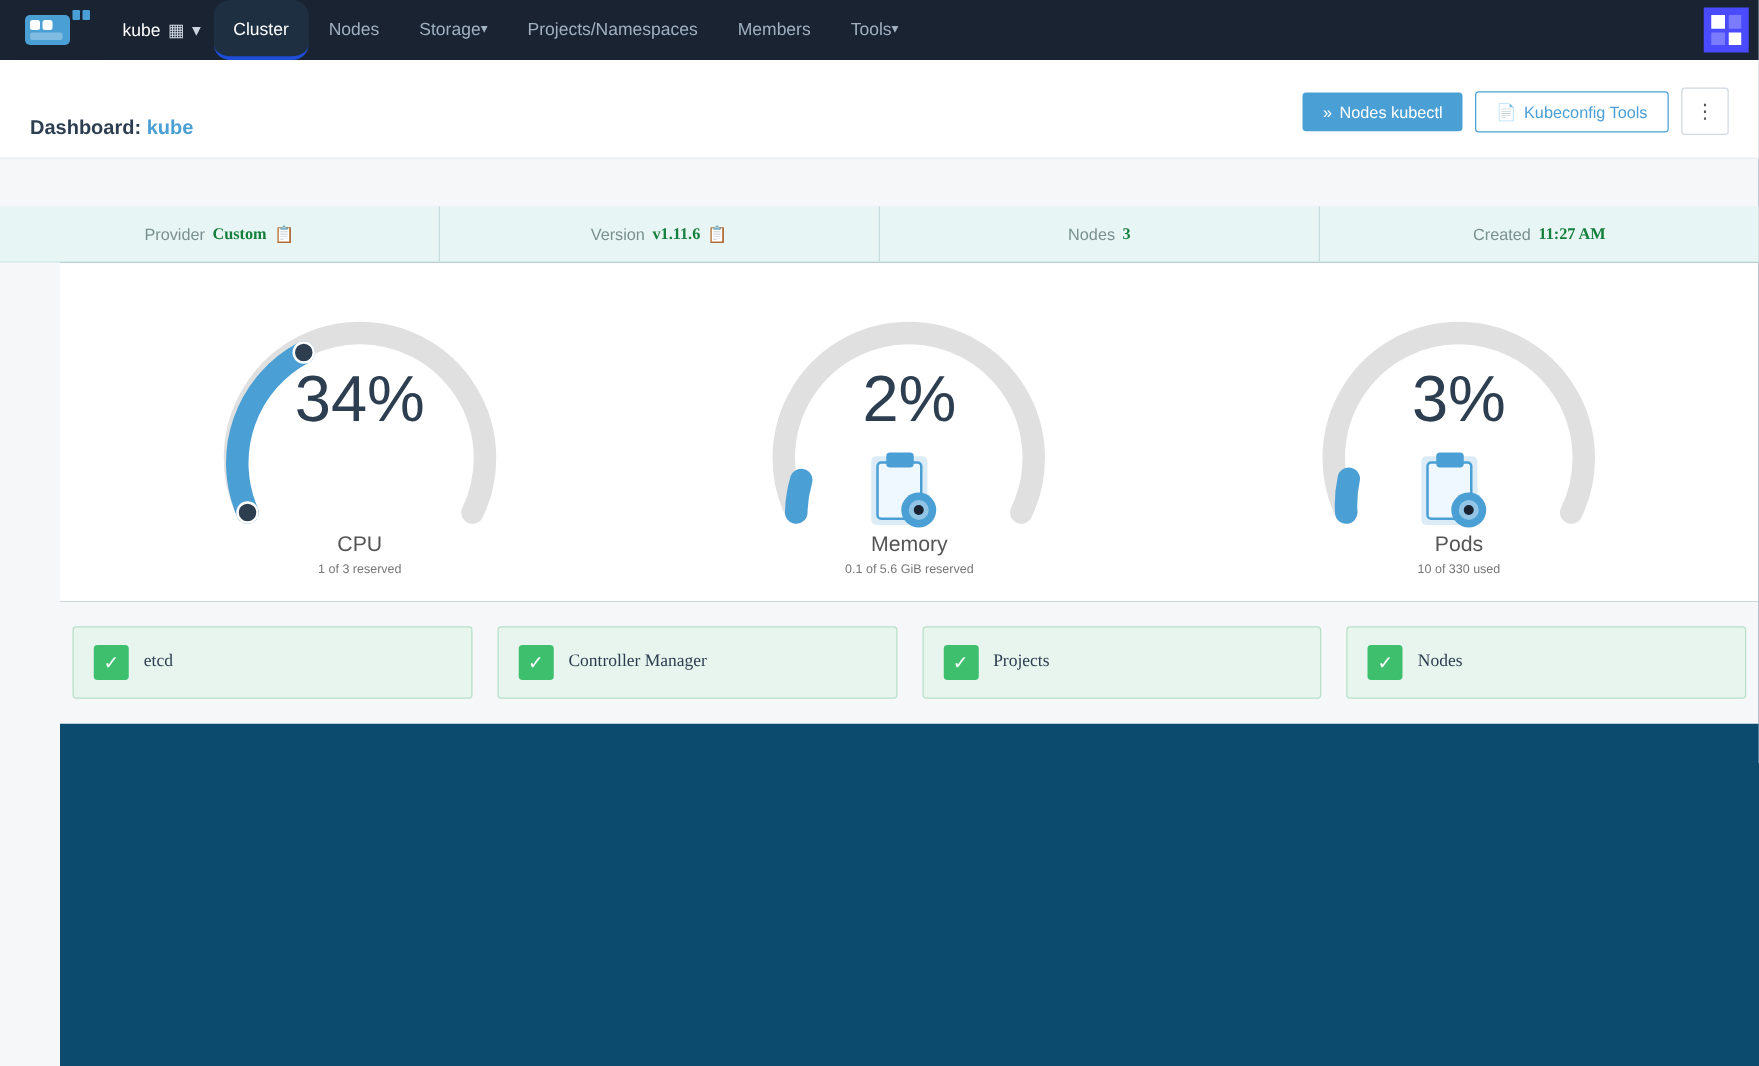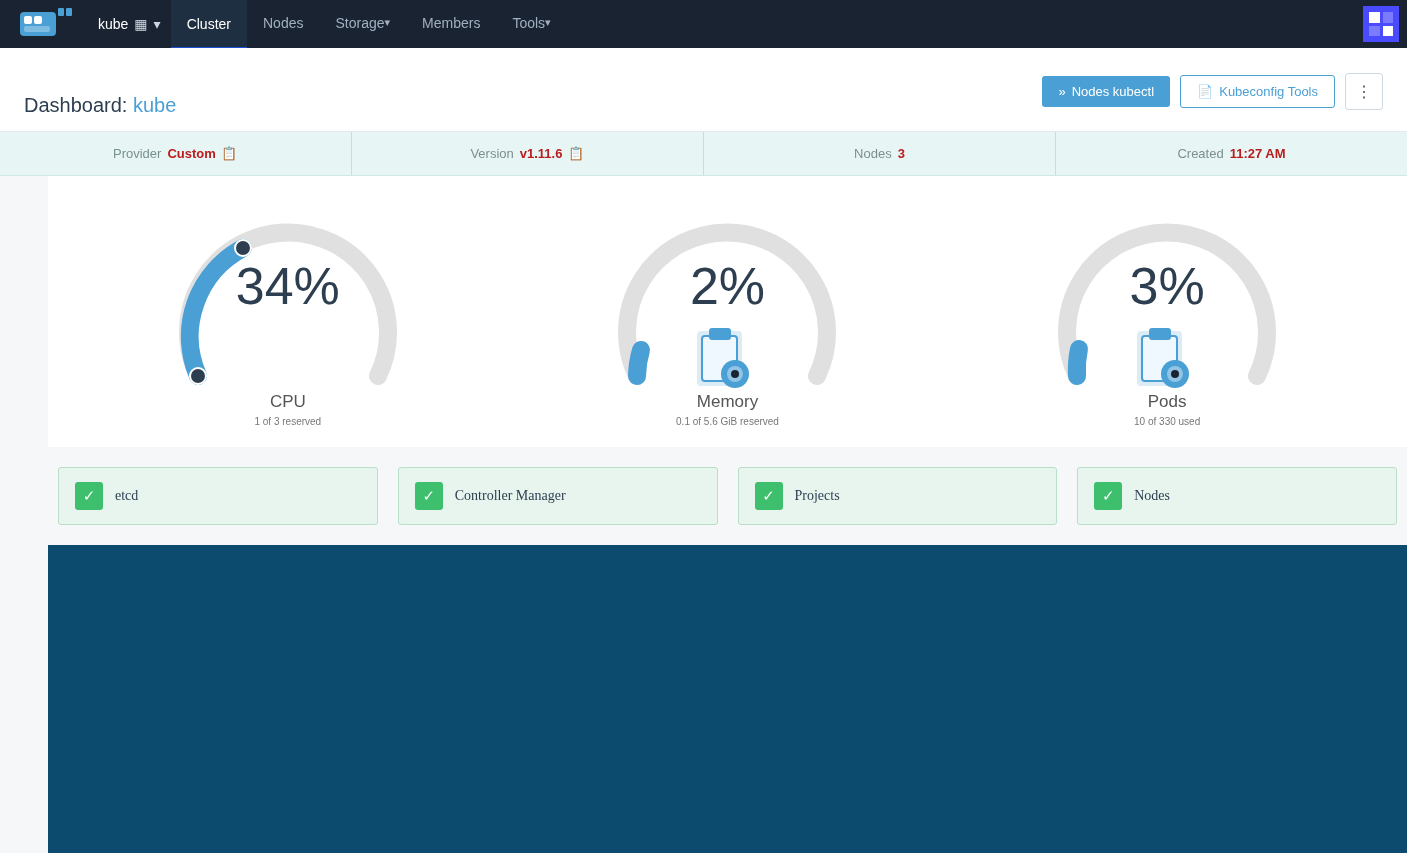--- a/index.html
+++ b/index.html
@@ -51,22 +51,23 @@
       display: flex;
       align-items: center;
       cursor: pointer;
       font-size: 14px;
       text-decoration: none;
       border-bottom: 3px solid transparent;
       transition: color 0.2s;
     }
     .nav-item.active {
       color: #fff;
-      border-bottom: 1px solid #1d4ed8;
+      border-bottom: 3px solid #1d4ed8;
       background: rgba(74,159,212,0.1);
+      border-radius: 13px;
     }
     .nav-item.has-arrow::after {
       content: ' ▾';
       font-size: 11px;
     }
     .nav-right {
       display: flex;
       align-items: center;
       margin-left: auto;
     }
@@ -91,22 +92,22 @@
     
     .page-header {
       display: flex;
       align-items: center;
       justify-content: space-between;
       padding: 18px 24px 14px;
       background: #fff;
       border-bottom: 1px solid #e5eaf0;
     }
     .page-title {
-      font-size: 20px;
-      font-weight: 400;
+      font-size: 16px;
+      font-weight: 700;
       color: #2c3e50;
       margin-top: 28px;
     }
     .page-title span { color: #4a9fd4; }
     .header-actions { display: flex; gap: 10px; align-items: center; }
     .btn-primary {
       background: #4a9fd4;
       color: #fff;
       border: none;
       padding: 8px 16px;
@@ -137,37 +138,39 @@
       border-radius: 3px;
       cursor: pointer;
       font-size: 16px;
     }
 
     
     .info-bar {
       display: flex;
       background: #e8f5f5;
       border-bottom: 1px solid #d0e8e8;
+      margin-top: 38px;
     }
     .info-item {
       flex: 1;
       display: flex;
       align-items: center;
       justify-content: center;
       padding: 14px 20px;
       gap: 6px;
       border-right: 1px solid #c8dede;
       font-size: 13px;
       color: #555;
     }
     .info-item:last-child { border-right: none; }
     .info-label { color: #7a9090; }
     .info-value {
-      color: #b91c1c;
+      color: #15803d;
       font-weight: 600;
+      font-family: Liberation Serif, serif;
     }
     .copy-icon {
       color: #4a9fd4;
       cursor: pointer;
       font-size: 13px;
     }
 
     
     .gauges-section {
       display: flex;
@@ -280,20 +283,21 @@
   </div>
   <div class="nav-cluster-btn">
     <span class="cluster-name">kube</span>
     <span>▦</span>
     <span>▾</span>
   </div>
   <div class="nav-items">
     <a class="nav-item active">Cluster</a>
     <a class="nav-item">Nodes</a>
     <a class="nav-item has-arrow">Storage</a>
+    <a class="nav-item">Projects/Namespaces</a>
     <a class="nav-item">Members</a>
     <a class="nav-item has-arrow">Tools</a>
   </div>
   <div class="nav-right">
     <div class="nav-user-icon">
       <div></div>
         <div></div>
         <div></div>
         <div></div>
     </div>

